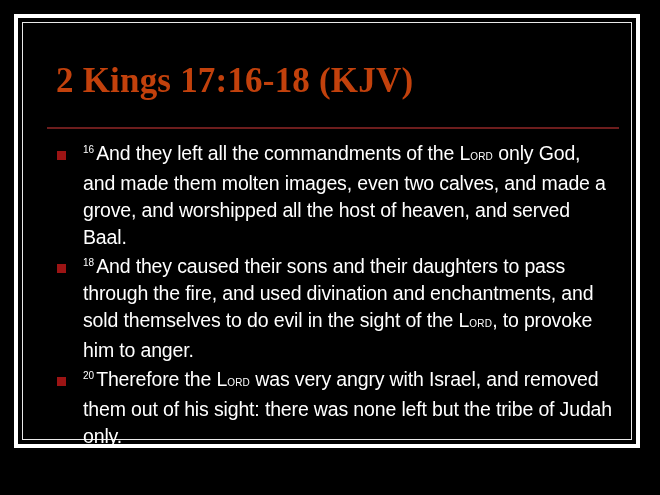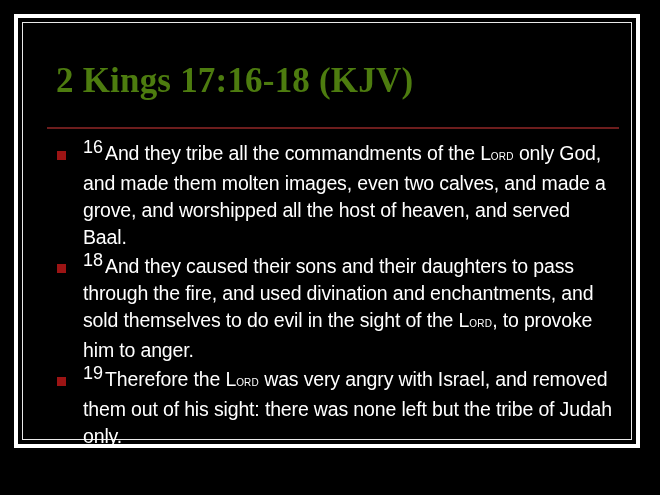--- a/index.html
+++ b/index.html
@@ -56,21 +56,21 @@
   
   .title {
     position: absolute;
     left: 33px;
     top: 38px;
     width: 560px;
     font-family: "Liberation Serif", "DejaVu Serif", serif;
     font-weight: bold;
     font-size: 35px;
     line-height: 40px;
-    color: #4d7c0f;
+    color: #c2410c;
     letter-spacing: 0.2px;
     white-space: nowrap;
   }
 
   .title-rule {
     position: absolute;
     left: 24px;
     top: 104px;
     width: 572px;
     height: 2px;
@@ -106,21 +106,21 @@
     font-family: "Liberation Sans", sans-serif;
     font-size: 19.5px;
     line-height: 27px;
     letter-spacing: -0.15px;
     text-align: left;
     display: block;
     padding-right: 8px;
   }
 
   .vnum {
-    font-size: 18px;
+    font-size: 10px;
     vertical-align: super;
     line-height: 0;
     letter-spacing: 0;
     padding-right: 2px;
   }
 
   .smallcaps-lord {
     font-variant: normal;
   }
   .smallcaps-lord .sc-big { font-size: 19.5px; }
@@ -136,31 +136,31 @@
       <div class="content">
 
         <div class="title">2 Kings 17:16-18 (KJV)</div>
 
         <div class="title-rule"></div>
 
         <div class="body">
 
           <div class="bullet-row">
             <span class="bullet-marker"></span>
-            <span class="verse-text"><span class="vnum">16</span><span>And they tribe all the commandments of the </span><span class="smallcaps-lord"><span class="sc-big">L</span><span class="sc-small">ORD</span></span><span> only God, and made them molten images, even two calves, and made a grove, and worshipped all the host of heaven, and served Baal.</span></span>
+            <span class="verse-text"><span class="vnum">16</span><span>And they left all the commandments of the </span><span class="smallcaps-lord"><span class="sc-big">L</span><span class="sc-small">ORD</span></span><span> only God, and made them molten images, even two calves, and made a grove, and worshipped all the host of heaven, and served Baal.</span></span>
           </div>
 
           <div class="bullet-row">
             <span class="bullet-marker"></span>
             <span class="verse-text"><span class="vnum">18</span><span>And they caused their sons and their daughters to pass through the fire, and used divination and enchantments, and sold themselves to do evil in the sight of the </span><span class="smallcaps-lord"><span class="sc-big">L</span><span class="sc-small">ORD</span></span><span>, to provoke him to anger.</span></span>
           </div>
 
           <div class="bullet-row">
             <span class="bullet-marker"></span>
-            <span class="verse-text"><span class="vnum">19</span><span>Therefore the </span><span class="smallcaps-lord"><span class="sc-big">L</span><span class="sc-small">ORD</span></span><span> was very angry with Israel, and removed them out of his sight: there was none left but the tribe of Judah only.</span></span>
+            <span class="verse-text"><span class="vnum">20</span><span>Therefore the </span><span class="smallcaps-lord"><span class="sc-big">L</span><span class="sc-small">ORD</span></span><span> was very angry with Israel, and removed them out of his sight: there was none left but the tribe of Judah only.</span></span>
           </div>
 
         </div>
 
       </div>
     </div>
   </div>
 
 </div>
 

